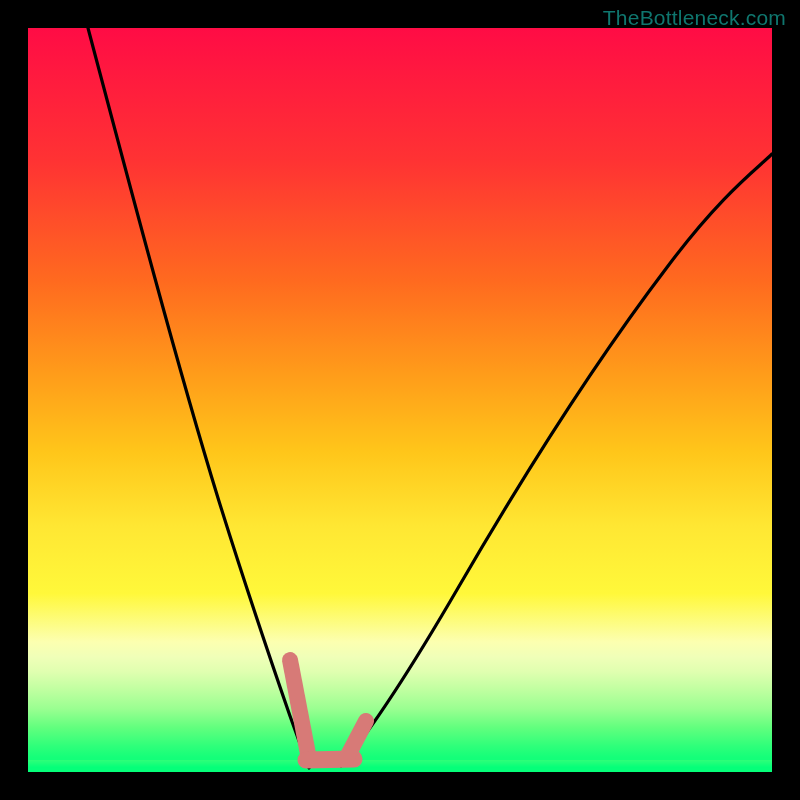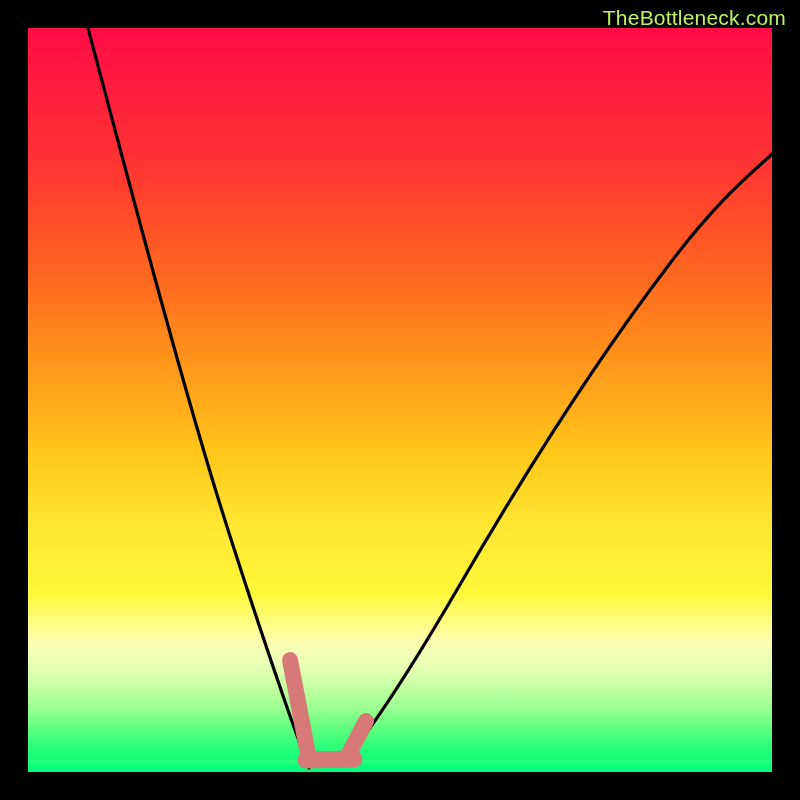--- a/index.html
+++ b/index.html
@@ -59,21 +59,21 @@
     position: absolute;
     left: 0;
     top: 0;
     width: 100%;
     height: 100%;
   }
   .watermark {
     position: absolute;
     top: 6px;
     right: 14px;
-    color: #bef264;
+    color: #0f766e;
     font-size: 21px;
     letter-spacing: 0.2px;
     font-weight: 400;
   }
 </style>
 </head>
 <body>
 
 <div class="frame">
 

